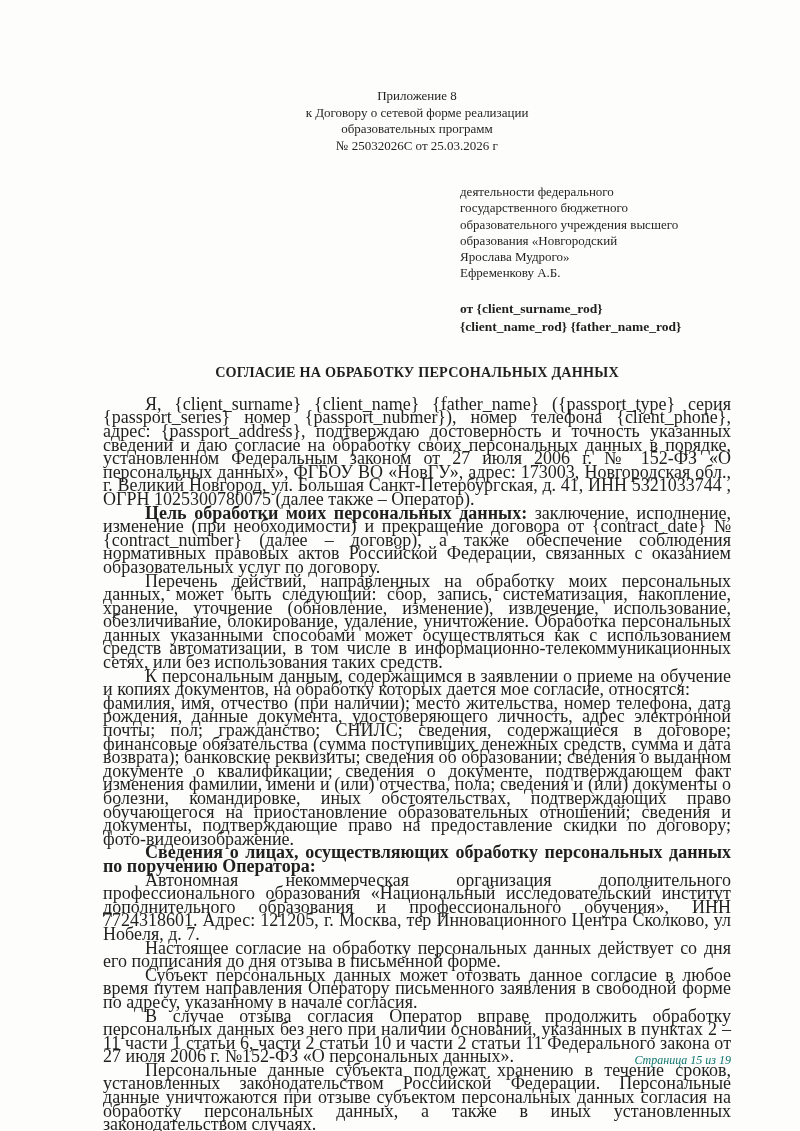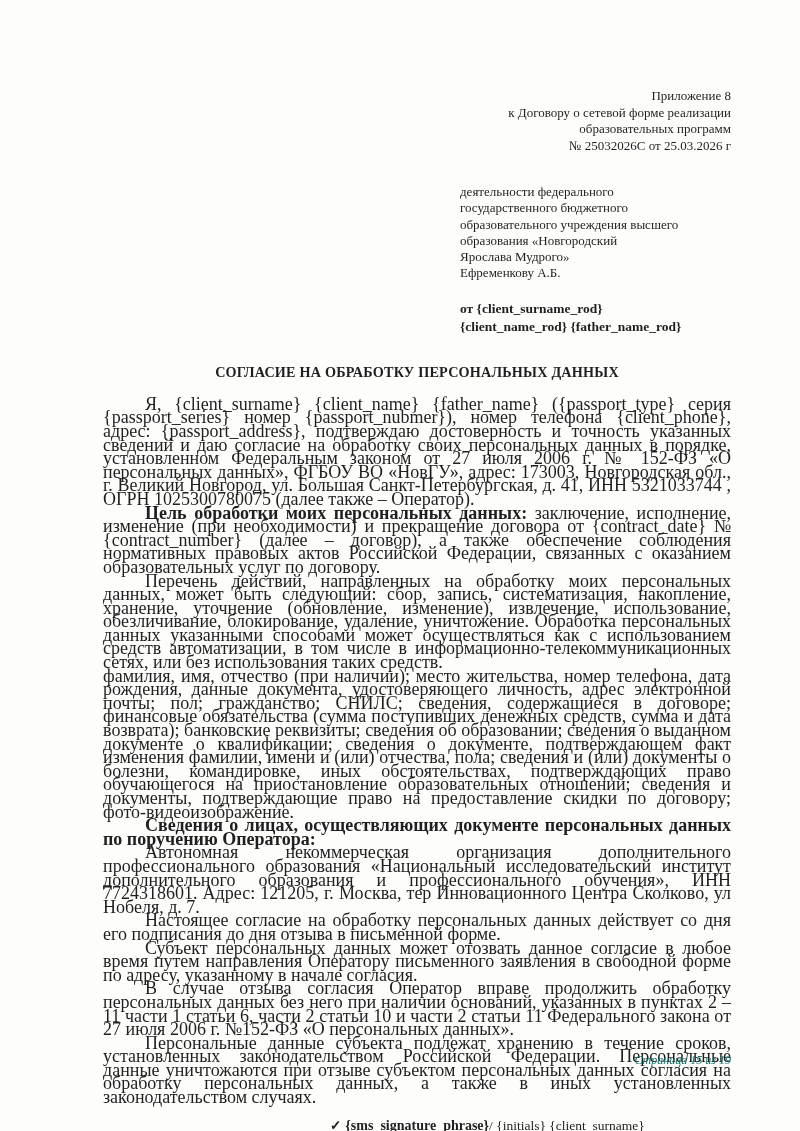--- a/index.html
+++ b/index.html
@@ -10,21 +10,21 @@
     height: 1131px;
     margin: 0 auto;
     background: #fdfdfc;
     color: #1f1f1f;
     font-family: "Liberation Serif", "DejaVu Serif", serif;
     padding: 0 69px 0 103px;
     overflow: hidden;
   }
   .appendix {
     margin-top: 88px;
-    text-align: right;
+    text-align: center;
     font-size: 13px;
     line-height: 16.5px;
     font-family: Liberation Serif, serif;
   }
   .addressee {
     margin-top: 30px;
     margin-left: 357px;
     font-size: 13px;
     line-height: 16.3px;
   }
@@ -109,22 +109,23 @@
     <div>от {client_surname_rod}</div>
     <div>{client_name_rod} {father_name_rod}</div>
   </div>
 
   <div class="doc-title">СОГЛАСИЕ НА ОБРАБОТКУ ПЕРСОНАЛЬНЫХ ДАННЫХ</div>
 
   <div class="body-text">
     <p class="para"><span>Я, {client_surname} {client_name} {father_name} ({passport_type} серия {passport_series} номер {passport_nubmer}), номер телефона {client_phone}, адрес: {passport_address}, подтверждаю достоверность и точность указанных сведений и даю согласие на обработку своих персональных данных в порядке, установленном Федеральным законом от 27 июля 2006 г. № 152-ФЗ «О персональных данных», ФГБОУ ВО «НовГУ», адрес: 173003, Новгородская обл., г. Великий Новгород, ул. Большая Санкт-Петербургская, д. 41, ИНН 5321033744 , ОГРН 1025300780075 (далее также – Оператор).</span></p>
     <p class="para"><span class="lead">Цель обработки моих персональных данных:</span><span> заключение, исполнение, изменение (при необходимости) и прекращение договора от {contract_date} № {contract_number} (далее – договор), а также обеспечение соблюдения нормативных правовых актов Российской Федерации, связанных с оказанием образовательных услуг по договору.</span></p>
     <p class="para"><span>Перечень действий, направленных на обработку моих персональных данных, может быть следующий: сбор, запись, систематизация, накопление, хранение, уточнение (обновление, изменение), извлечение, использование, обезличивание, блокирование, удаление, уничтожение. Обработка персональных данных указанными способами может осуществляться как с использованием средств автоматизации, в том числе в информационно-телекоммуникационных сетях, или без использования таких средств.</span></p>
+    <p class="para"><span>К персональным данным, содержащимся в заявлении о приеме на обучение и копиях документов, на обработку которых дается мое согласие, относятся:</span></p>
     <p class="para no-indent"><span>фамилия, имя, отчество (при наличии); место жительства, номер телефона, дата рождения, данные документа, удостоверяющего личность, адрес электронной почты; пол; гражданство; СНИЛС; сведения, содержащиеся в договоре; финансовые обязательства (сумма поступивших денежных средств, сумма и дата возврата); банковские реквизиты; сведения об образовании; сведения о выданном документе о квалификации; сведения о документе, подтверждающем факт изменения фамилии, имени и (или) отчества, пола; сведения и (или) документы о болезни, командировке, иных обстоятельствах, подтверждающих право обучающегося на приостановление образовательных отношений; сведения и документы, подтверждающие право на предоставление скидки по договору; фото-видеоизображение.</span></p>
-    <p class="para"><span class="lead">Сведения о лицах, осуществляющих документе персональных данных по поручению Оператора:</span></p>
+    <p class="para"><span class="lead">Сведения о лицах, осуществляющих обработку персональных данных по поручению Оператора:</span></p>
     <p class="para"><span>Автономная некоммерческая организация дополнительного профессионального образования «Национальный исследовательский институт дополнительного образования и профессионального обучения», ИНН 7724318601. Адрес: 121205, г. Москва, тер Инновационного Центра Сколково, ул Нобеля, д. 7.</span></p>
     <p class="para"><span>Настоящее согласие на обработку персональных данных действует со дня его подписания до дня отзыва в письменной форме.</span></p>
     <p class="para"><span>Субъект персональных данных может отозвать данное согласие в любое время путем направления Оператору письменного заявления в свободной форме по адресу, указанному в начале согласия.</span></p>
     <p class="para"><span>В случае отзыва согласия Оператор вправе продолжить обработку персональных данных без него при наличии оснований, указанных в пунктах 2 – 11 части 1 статьи 6, части 2 статьи 10 и части 2 статьи 11 Федерального закона от 27 июля 2006 г. №152-ФЗ «О персональных данных».</span></p>
     <p class="para"><span>Персональные данные субъекта подлежат хранению в течение сроков, установленных законодательством Российской Федерации. Персональные данные уничтожаются при отзыве субъектом персональных данных согласия на обработку персональных данных, а также в иных установленных законодательством случаях.</span></p>
   </div>
 
   <div class="sig-row">
     <span class="sig-date">{contract_date}</span>
     <span class="sig-main">

